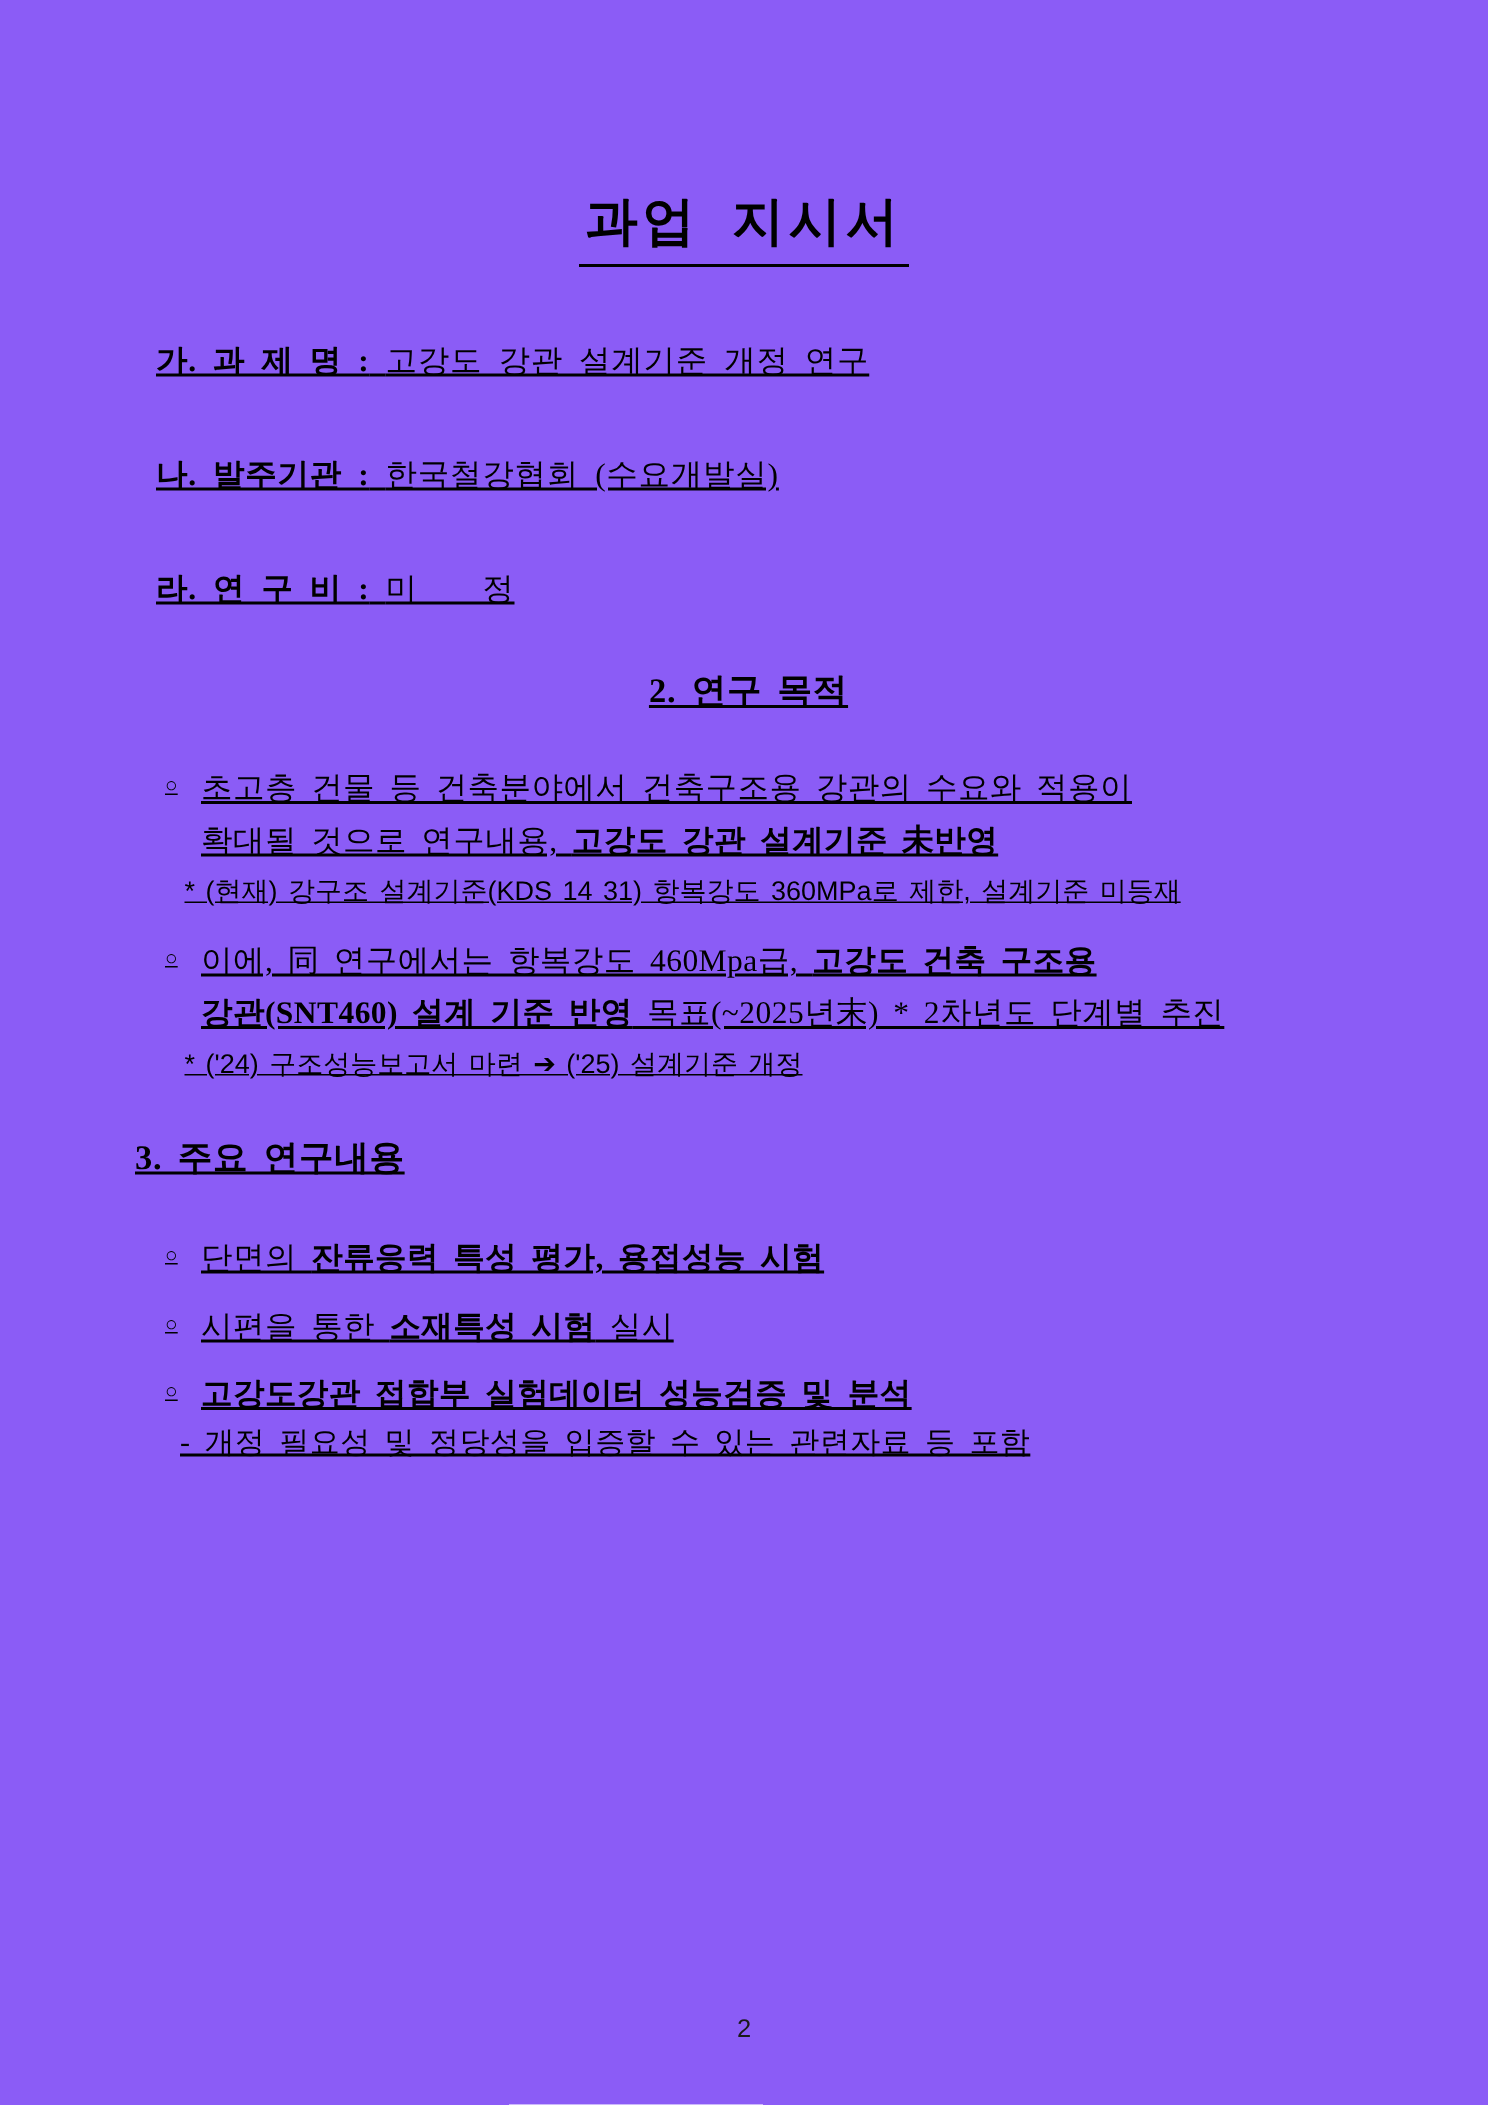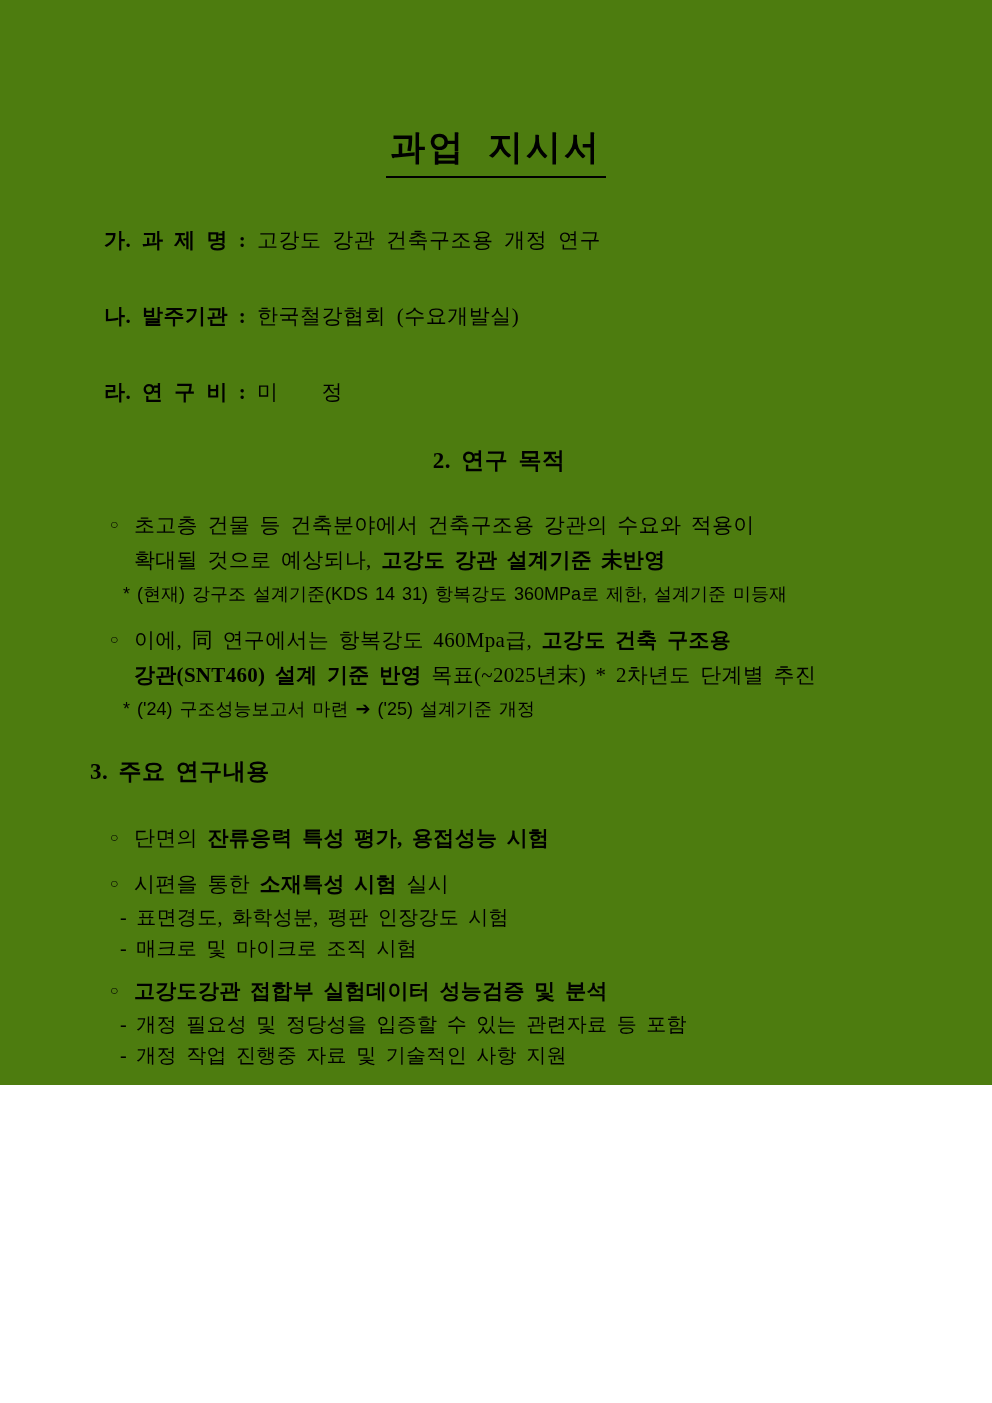--- a/index.html
+++ b/index.html
@@ -1,24 +1,25 @@
 <!DOCTYPE html>
 <html><head>
 <meta charset="utf-8">
 <style>
   * { margin:0; padding:0; box-sizing:border-box; }
   html,body { background:#ffffff; }
   .page {
     position:relative;
-    width:992px; height:1085px;
+    width:992px; height:1403px;
     margin:0 auto;
-    background:#4d7c0f;
+    background:#8b5cf6;
     color:#000000;
     font-family:"Liberation Serif","DejaVu Serif",serif;
     overflow:hidden;
+    text-decoration:underline;
   }
   .title-wrap { text-align:center; padding-top:124px; }
   .doc-title {
     display:inline-block;
     font-size:35px; font-weight:bold;
     letter-spacing:3px; word-spacing:10px;
     border-bottom:2px solid #000;
     padding:0 4px 5px 4px;
   }
   .content { padding-left:90px; padding-right:84px; }
@@ -77,38 +78,38 @@
 
   <div class="title-wrap">
     <span class="doc-title">과업 지시서</span>
   </div>
 
   <div class="content">
 
 
     <div class="item">
       <span class="item-label">가. 과 제 명 :</span>
-      <span class="item-value">고강도 강관 건축구조용 개정 연구</span>
+      <span class="item-value">고강도 강관 설계기준 개정 연구</span>
     </div>
     <div class="item">
       <span class="item-label">나. 발주기관 :</span>
       <span class="item-value">한국철강협회 (수요개발실)</span>
     </div>
     <div class="item">
       <span class="item-label">라. 연 구 비 :</span>
       <span class="item-value">미    정</span>
     </div>
 
     <div class="sec-heading sh-2">2. 연구 목적</div>
 
     <div class="bullet s2-b1">
       <span class="marker">○</span>
       <div class="btext">
         <div><span>초고층 건물 등 건축분야에서 건축구조용 강관의 수요와 적용이</span></div>
-        <div><span>확대될 것으로 예상되나, </span><span class="b">고강도 강관 설계기준 未반영</span></div>
+        <div><span>확대될 것으로 연구내용, </span><span class="b">고강도 강관 설계기준 未반영</span></div>
       </div>
     </div>
     <div class="note">* (현재) 강구조 설계기준(KDS 14 31) 항복강도 360MPa로 제한, 설계기준 미등재</div>
 
     <div class="bullet s2-b2">
       <span class="marker">○</span>
       <div class="btext">
         <div><span>이에, 同 연구에서는 항복강도 460Mpa급, </span><span class="b">고강도 건축 구조용</span></div>
         <div><span class="b">강관(SNT460) 설계 기준 반영</span><span class="item-value"> 목표(~2025년末) * 2차년도 단계별 추진</span></div>
       </div>
@@ -123,33 +124,28 @@
         <div><span>단면의 </span><span class="b">잔류응력 특성 평가, 용접성능 시험</span></div>
       </div>
     </div>
 
     <div class="bullet s3-b2">
       <span class="marker">○</span>
       <div class="btext">
         <div><span>시편을 통한 </span><span class="b">소재특성 시험</span><span> 실시</span></div>
       </div>
     </div>
-    <div class="dashes">
-      <div class="dash-line">- 표면경도, 화학성분, 평판 인장강도 시험</div>
-      <div class="dash-line">- 매크로 및 마이크로 조직 시험</div>
-    </div>
 
     <div class="bullet s3-b3">
       <span class="marker">○</span>
       <div class="btext">
         <div><span class="b">고강도강관 접합부 실험데이터 성능검증 및 분석</span></div>
       </div>
     </div>
     <div class="dashes">
       <div class="dash-line">- 개정 필요성 및 정당성을 입증할 수 있는 관련자료 등 포함</div>
-      <div class="dash-line">- 개정 작업 진행중 자료 및 기술적인 사항 지원</div>
     </div>
 
   </div>
 
   <div class="page-number">2</div>
 
 </div>
 
 </body></html>

